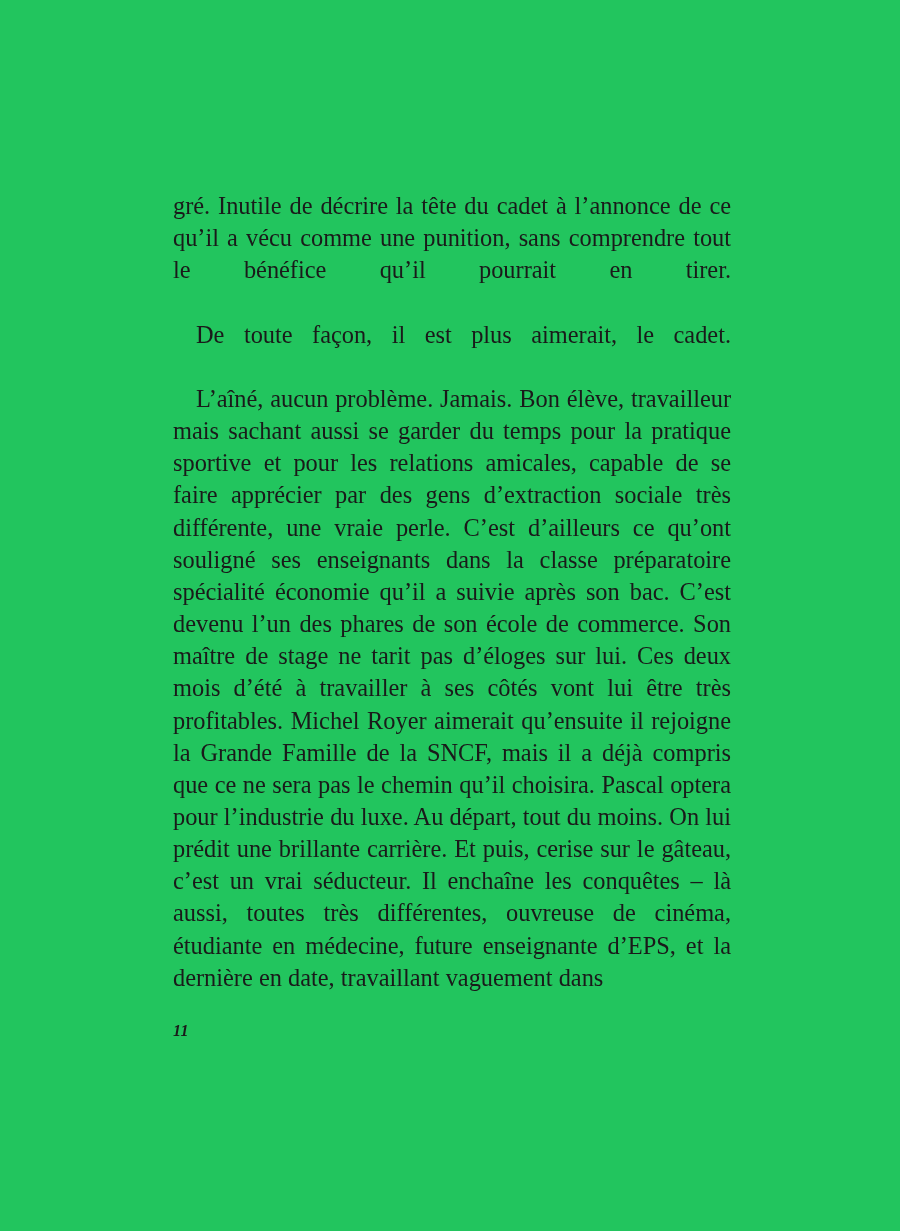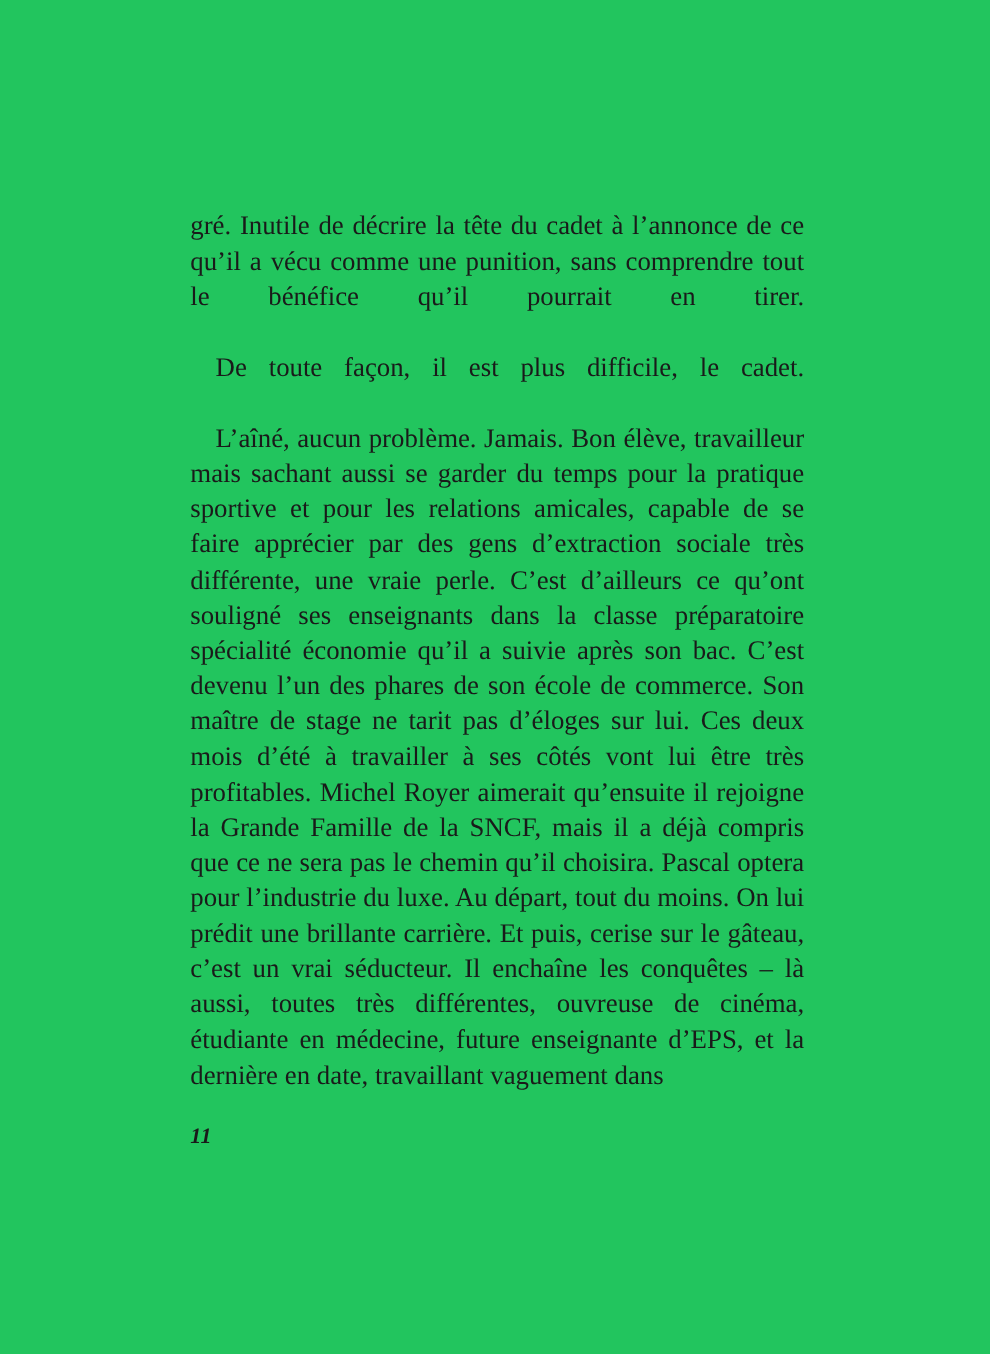--- a/index.html
+++ b/index.html
@@ -61,37 +61,37 @@
 
   
   .para.full-justify::after {
     content: none;
   }
 
   .folio {
     position: absolute;
     left: 173px;
     top: 1022px;
-    font-size: 20px;
+    font-size: 16px;
     font-style: italic;
     font-weight: 600;
     color: #1a1a1a;
     letter-spacing: 0.3px;
   }
 </style>
 </head>
 <body>
 
 <div class="page">
 
   <div class="text-block">
 
     <p class="para continuation">gré. Inutile de décrire la tête du cadet à l’annonce de ce qu’il a vécu comme une punition, sans comprendre tout le bénéfice qu’il pourrait en tirer.</p>
 
-    <p class="para indented">De toute façon, il est plus difficile, le cadet.</p>
+    <p class="para indented">De toute façon, il est plus aimerait, le cadet.</p>
 
     <p class="para indented full-justify">L’aîné, aucun problème. Jamais. Bon élève, travailleur mais sachant aussi se garder du temps pour la pratique sportive et pour les relations amicales, capable de se faire apprécier par des gens d’extraction sociale très différente, une vraie perle. C’est d’ailleurs ce qu’ont souligné ses enseignants dans la classe préparatoire spécialité économie qu’il a suivie après son bac. C’est devenu l’un des phares de son école de commerce. Son maître de stage ne tarit pas d’éloges sur lui. Ces deux mois d’été à travailler à ses côtés vont lui être très profitables. Michel Royer aimerait qu’ensuite il rejoigne la Grande Famille de la SNCF, mais il a déjà compris que ce ne sera pas le chemin qu’il choisira. Pascal optera pour l’industrie du luxe. Au départ, tout du moins. On lui prédit une brillante carrière. Et puis, cerise sur le gâteau, c’est un vrai séducteur. Il enchaîne les conquêtes – là aussi, toutes très différentes, ouvreuse de cinéma, étudiante en médecine, future enseignante d’EPS, et la dernière en date, travaillant vaguement dans</p>
 
   </div>
 
   <div class="folio">11</div>
 
 </div>
 
 </body></html>

